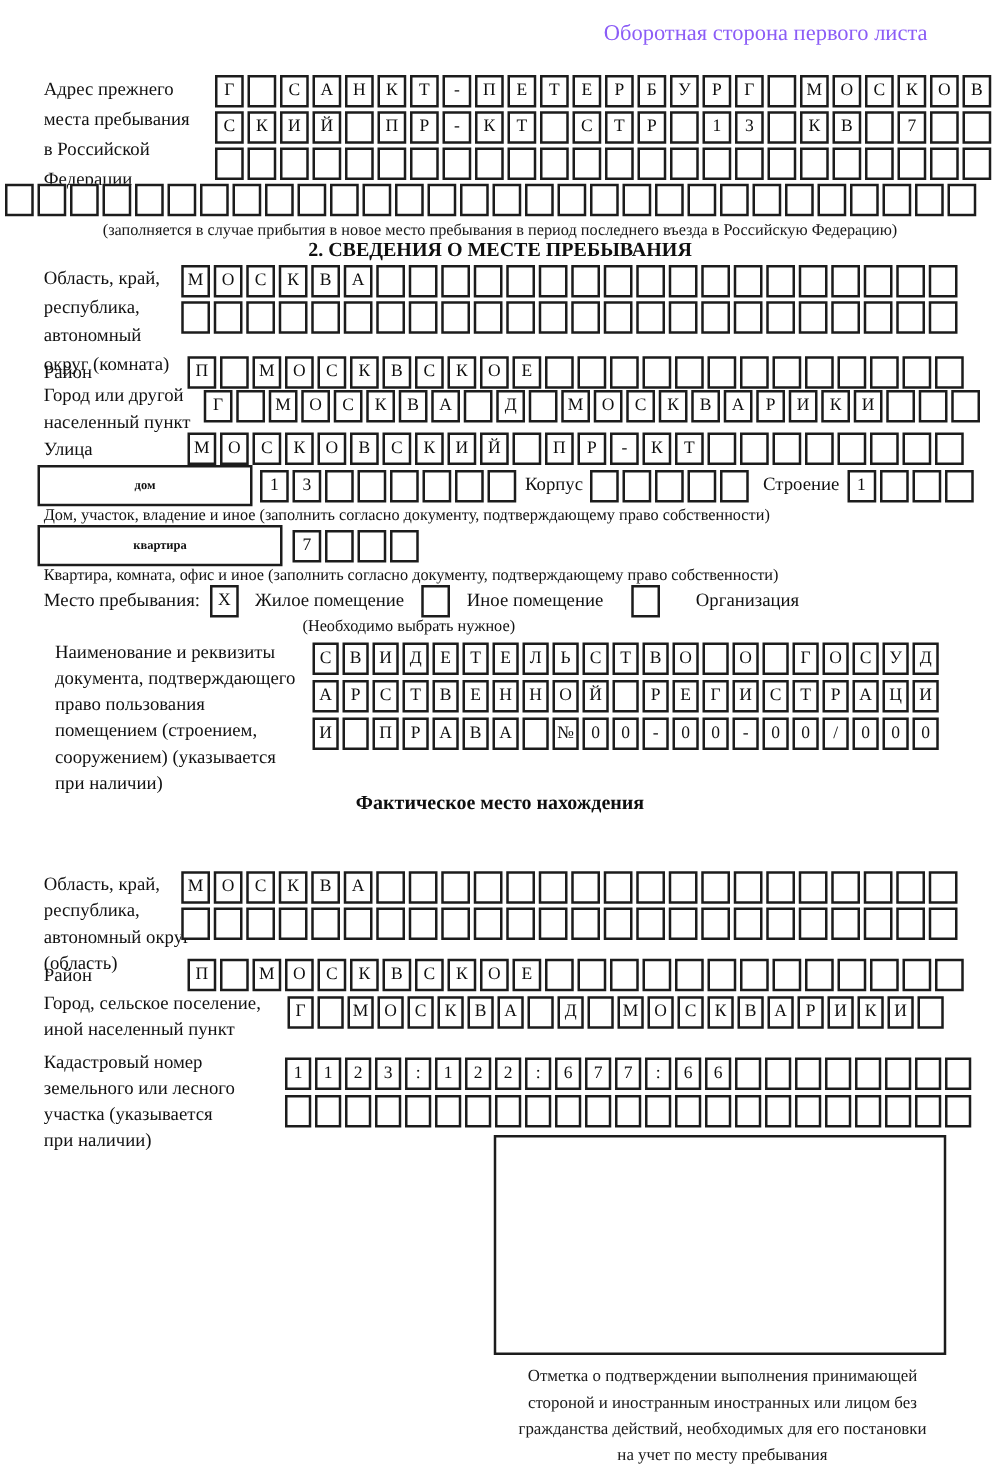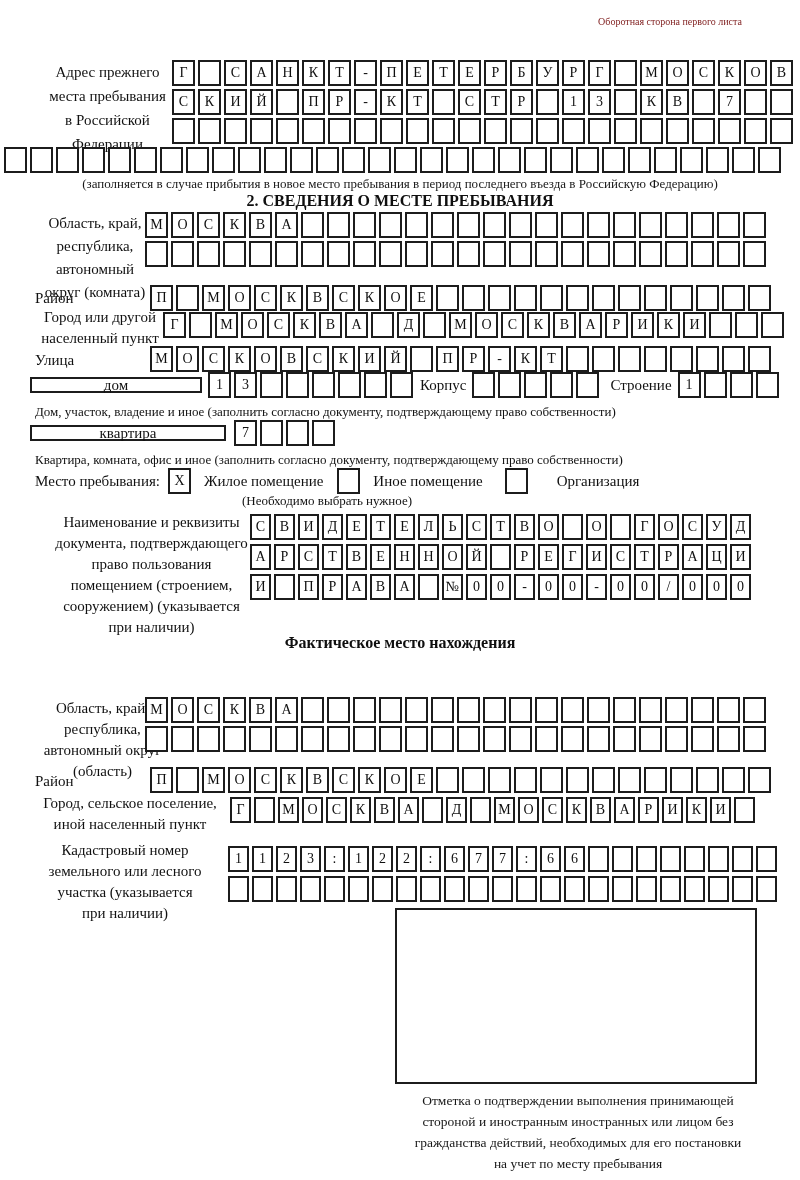--- a/index.html
+++ b/index.html
@@ -1,36 +1,36 @@
 <!DOCTYPE html>
 <html><head>
 <meta charset="utf-8">
 <style>
   html,body{margin:0;padding:0;background:#fff;}
   .page{position:relative;width:800px;height:1180px;background:#ffffff;
         font-family:"Liberation Serif",serif;color:#111;overflow:hidden;}
   .abs{position:absolute;}
-  .label{font-size:15px;line-height:23px;text-align:center;}
+  .label{font-size:15px;line-height:23px;}
   .lh21{line-height:21px;}
   .lh24{line-height:24px;}
   .note{position:absolute;left:0;right:0;text-align:center;font-size:13px;color:#171717;}
   .title{position:absolute;left:0;right:0;text-align:center;font-size:16px;font-weight:bold;color:#0f0f0f;}
   .boxrow{position:absolute;display:flex;}
   .inline-boxes{display:flex;}
   .cell{box-sizing:border-box;width:23px;height:26px;border:2px solid #1c1c1c;margin-right:3px;
         display:flex;align-items:center;justify-content:center;font-size:14px;flex:0 0 auto;
         background:#fff;color:#0f0f0f;}
   .cell-sm .cell, .cell.sm{width:21px;}
-  .labelbox{box-sizing:border-box;border:2px solid #1c1c1c;height:16px;display:flex;
-            align-items:center;justify-content:center;font-size:15px;background:#fff;flex:0 0 auto;}
+  .labelbox{box-sizing:border-box;border:2px solid #1c1c1c;height:33px;display:flex;
+            align-items:center;justify-content:center;font-size:10px;background:#fff;flex:0 0 auto;font-weight:bold;}
   .flexrow{display:flex;align-items:center;}
   .opt-label{font-size:15px;white-space:nowrap;}
   .stampbox{position:absolute;box-sizing:border-box;border:2px solid #1c1c1c;background:#fff;}
   .caption{position:absolute;text-align:center;font-size:13.5px;line-height:21px;color:#171717;}
-  .header-note{position:absolute;top:16px;right:58px;font-size:10px;color:#7f1d1d;}
+  .header-note{position:absolute;top:16px;right:58px;font-size:18px;color:#8b5cf6;}
 </style>
 </head>
 <body>
 
 <div class="page">
 
   <div class="header-note">Оборотная сторона первого листа</div>
 
   <div class="abs label lh24" style="top:60px;left:35px;width:145px">
       <div>Адрес прежнего</div>

